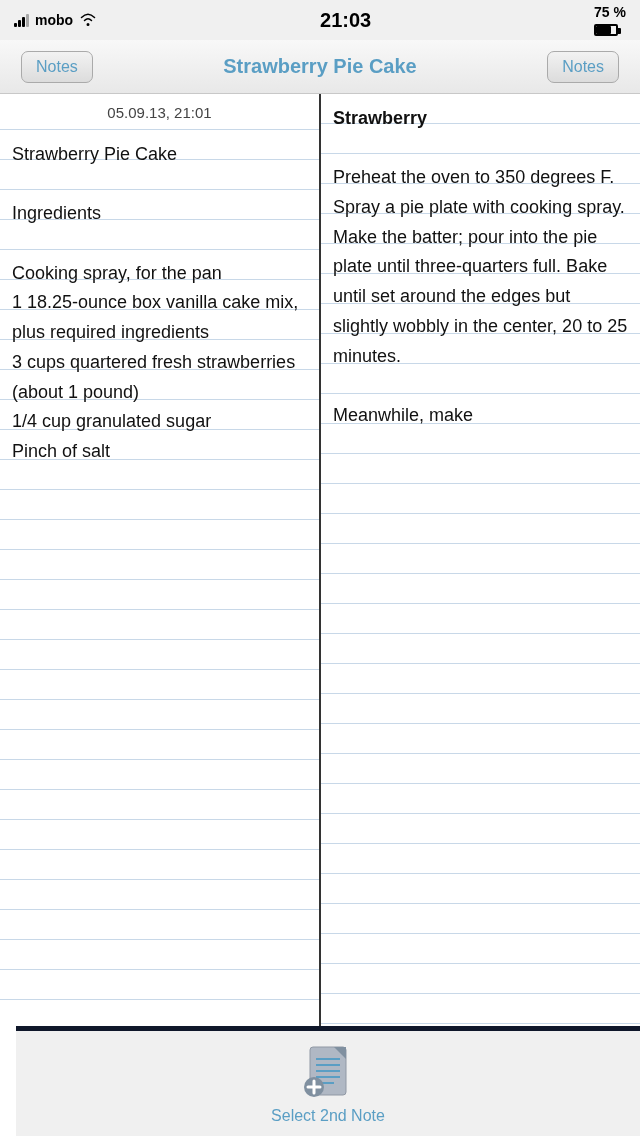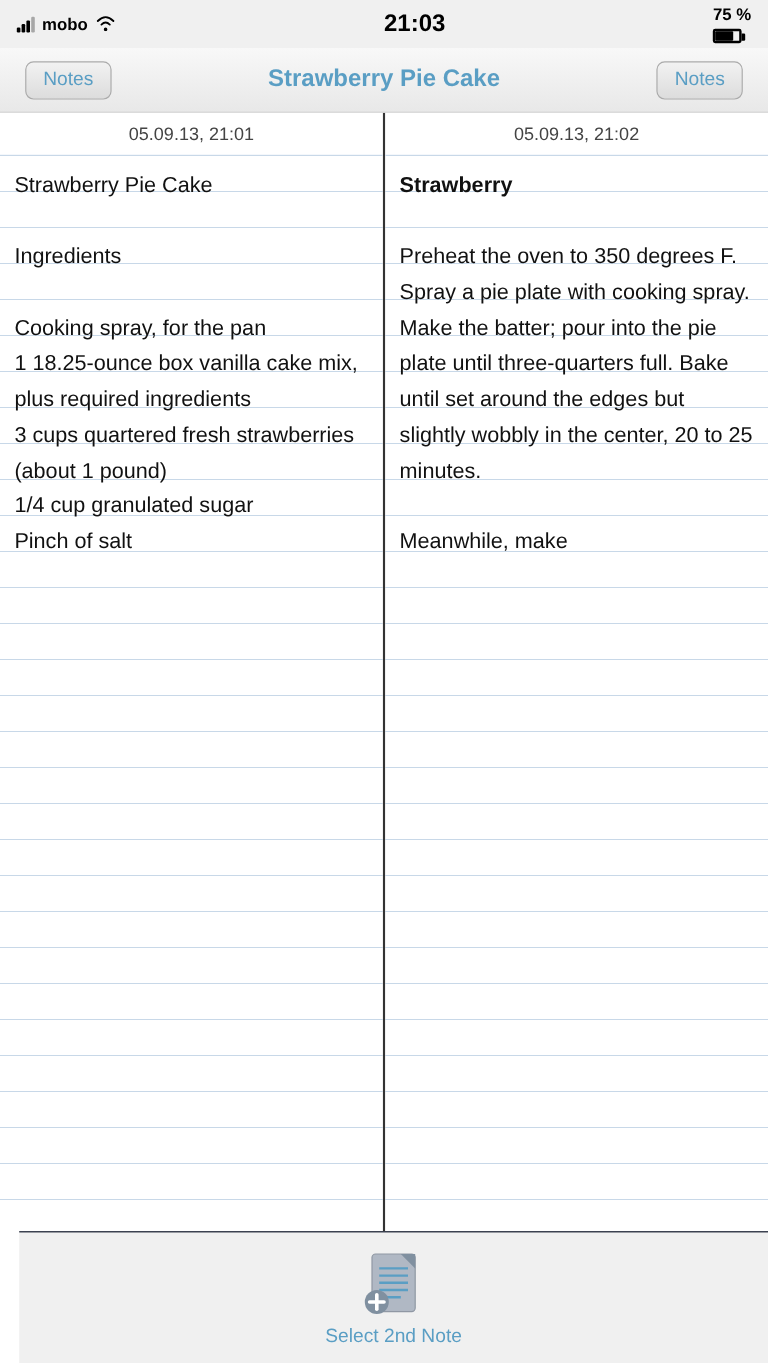--- a/index.html
+++ b/index.html
@@ -140,21 +140,21 @@
         #c8d8e8 29px,
         #c8d8e8 30px
       );
       background-attachment: local;
     }
 
     
     .bottom-toolbar {
       height: 110px;
       background: #f0f0f0;
-      border-top: 1px solid #0f172a;
+      border-top: 5px solid #0f172a;
       display: flex;
       align-items: center;
       justify-content: space-around;
       flex-shrink: 0;
       margin-left: 16px;
     }
 
     .toolbar-item {
       display: flex;
       flex-direction: column;
@@ -223,21 +223,20 @@
 <div class="content-area">
 
   <div class="note-panel">
     <div class="note-timestamp">05.09.13, 21:01</div>
     <div class="note-body">
       <span>Strawberry Pie Cake<br><br>Ingredients<br><br>Cooking spray, for the pan<br>1 18.25-ounce box vanilla cake mix, plus required ingredients<br>3 cups quartered fresh strawberries (about 1 pound)<br>1/4 cup granulated sugar<br>Pinch of salt</span>
     </div>
   </div>
 
   <div class="note-panel">
-    <div class="note-timestamp">05.09.13, 21:02</div>
     <div class="note-body">
       <span><strong>Strawberry</strong><br><br>Preheat the oven to 350 degrees F. Spray a pie plate with cooking spray. Make the batter; pour into the pie plate until three-quarters full. Bake until set around the edges but slightly wobbly in the center, 20 to 25 minutes.<br><br>Meanwhile, make</span>
     </div>
   </div>
 
 </div>
 
 <div class="bottom-toolbar">
 
   <div class="toolbar-item">

